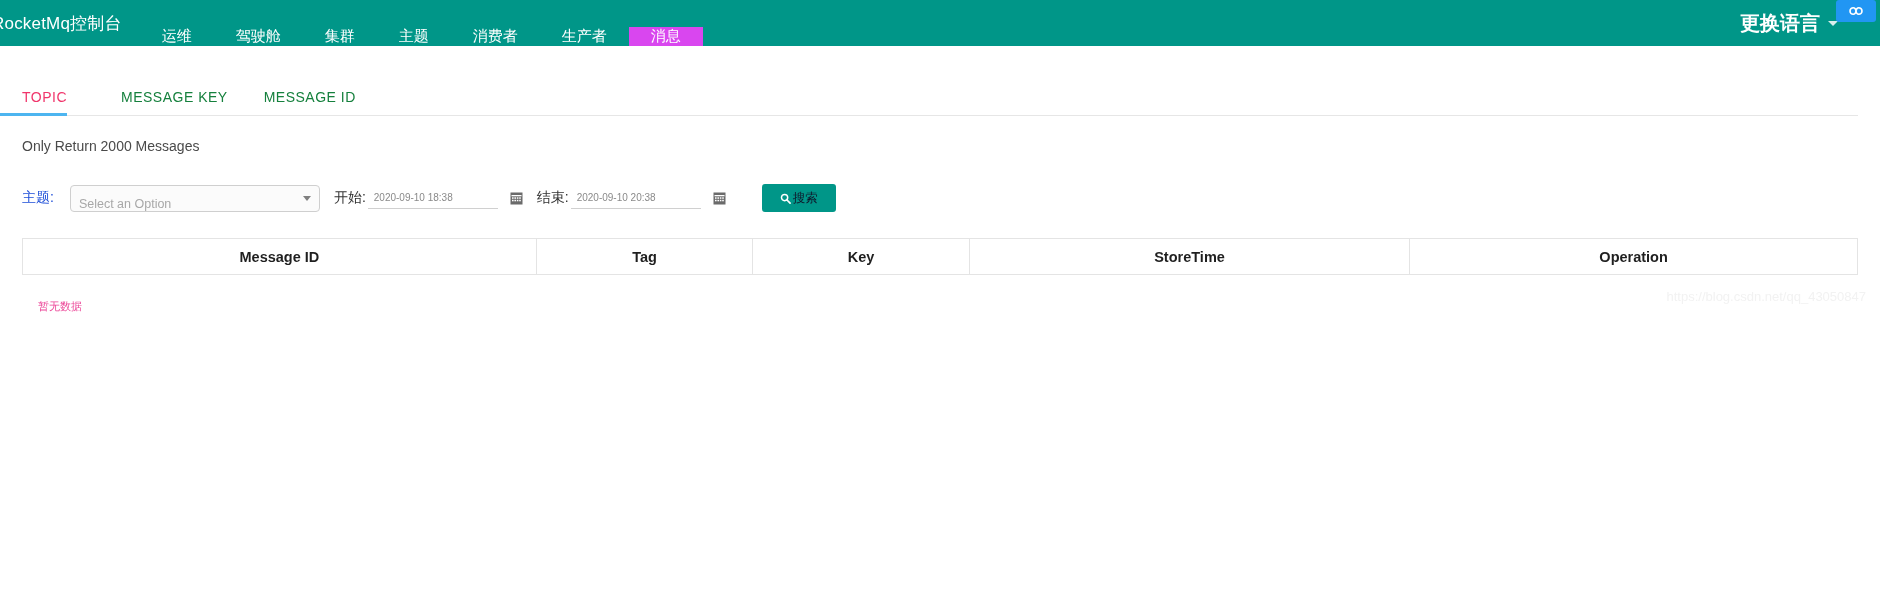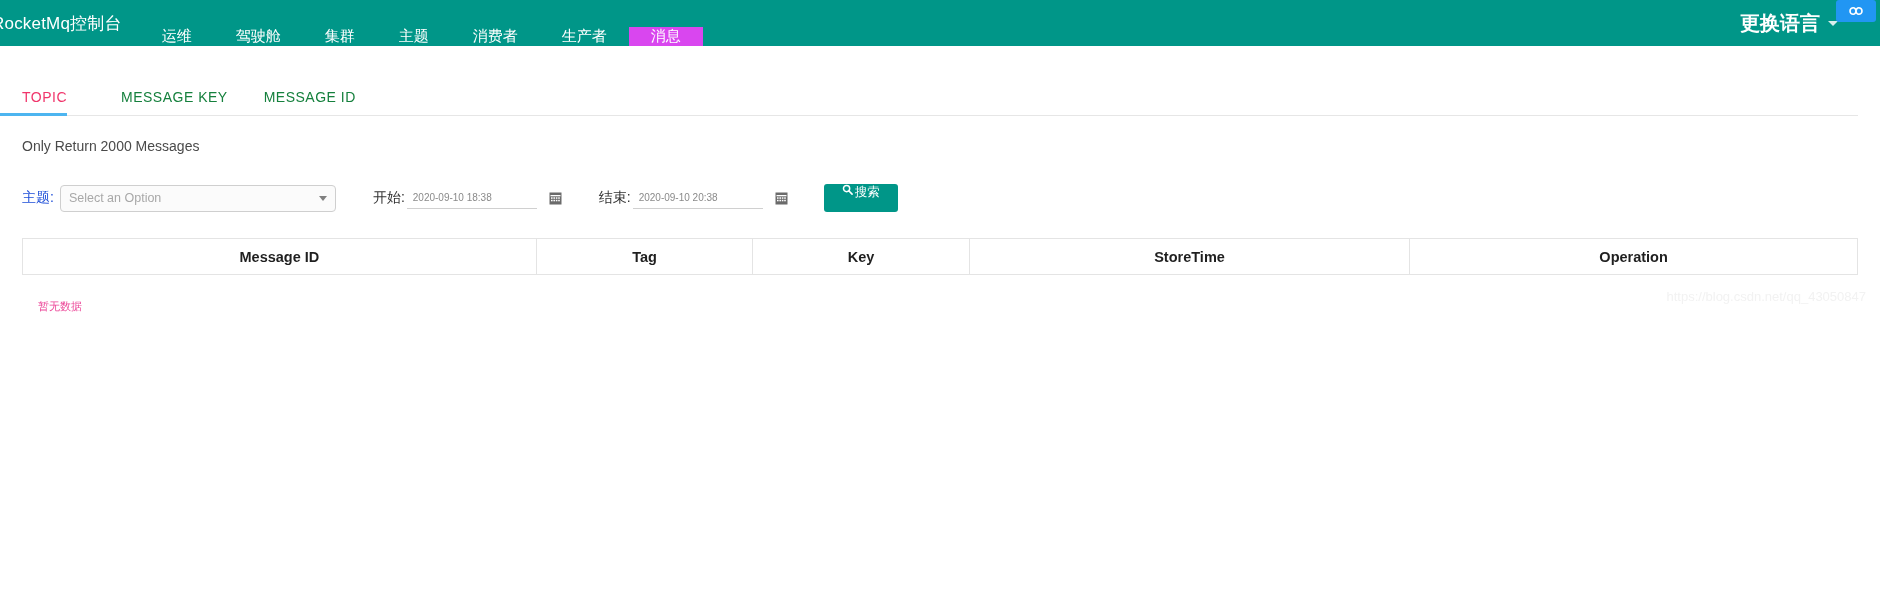--- a/index.html
+++ b/index.html
@@ -134,29 +134,29 @@
     margin-top: 26px;
     height: 36px;
   }
   .field-label {
     font-size: 14px;
     color: #1d4ed8;
     white-space: nowrap;
   }
   .select-box {
     position: relative;
-    width: 276px;
+    width: 250px;
     height: 27px;
     border: 1px solid #cfcfcf;
     border-radius: 4px;
     background: #fbfbfb;
     display: flex;
-    align-items: center;
+    align-items: flex-end;
     padding: 0 22px 0 8px;
-    margin-left: 6px;
+    margin-left: 16px;
     cursor: pointer;
   }
   .select-placeholder {
     font-size: 12.5px;
     color: #a8a8a8;
     white-space: nowrap;
     overflow: hidden;
   }
   .select-caret {
     position: absolute;
@@ -165,21 +165,21 @@
     margin-top: -2px;
     width: 0; height: 0;
     border-left: 4px solid transparent;
     border-right: 4px solid transparent;
     border-top: 5px solid #808080;
   }
 
   .date-label {
     font-size: 14px;
     color: #333;
-    margin-left: 37px;
+    margin-left: 14px;
     white-space: nowrap;
   }
   .date-input {
     width: 130px;
     border: none;
     border-bottom: 1px solid #d0d0d0;
     background: transparent;
     font-family: "Liberation Sans", sans-serif;
     font-size: 10px;
     color: #8a8a8a;
@@ -193,26 +193,27 @@
     height: 14px;
     display: inline-block;
     cursor: pointer;
   }
 
   .search-btn {
     margin-left: 36px;
     height: 28px;
     min-width: 74px;
     background: #009688;
-    color: #ffffff;
+    color: #0f172a;
     border: none;
     border-radius: 3px;
     font-family: "Liberation Sans", sans-serif;
     font-size: 12.5px;
     display: inline-flex;
+    align-items: center;
     justify-content: center;
     gap: 2px;
     cursor: pointer;
     padding: 0 12px;
     white-space: nowrap;
   }
   .search-btn svg { display:block; }
 
   
   .data-table {

